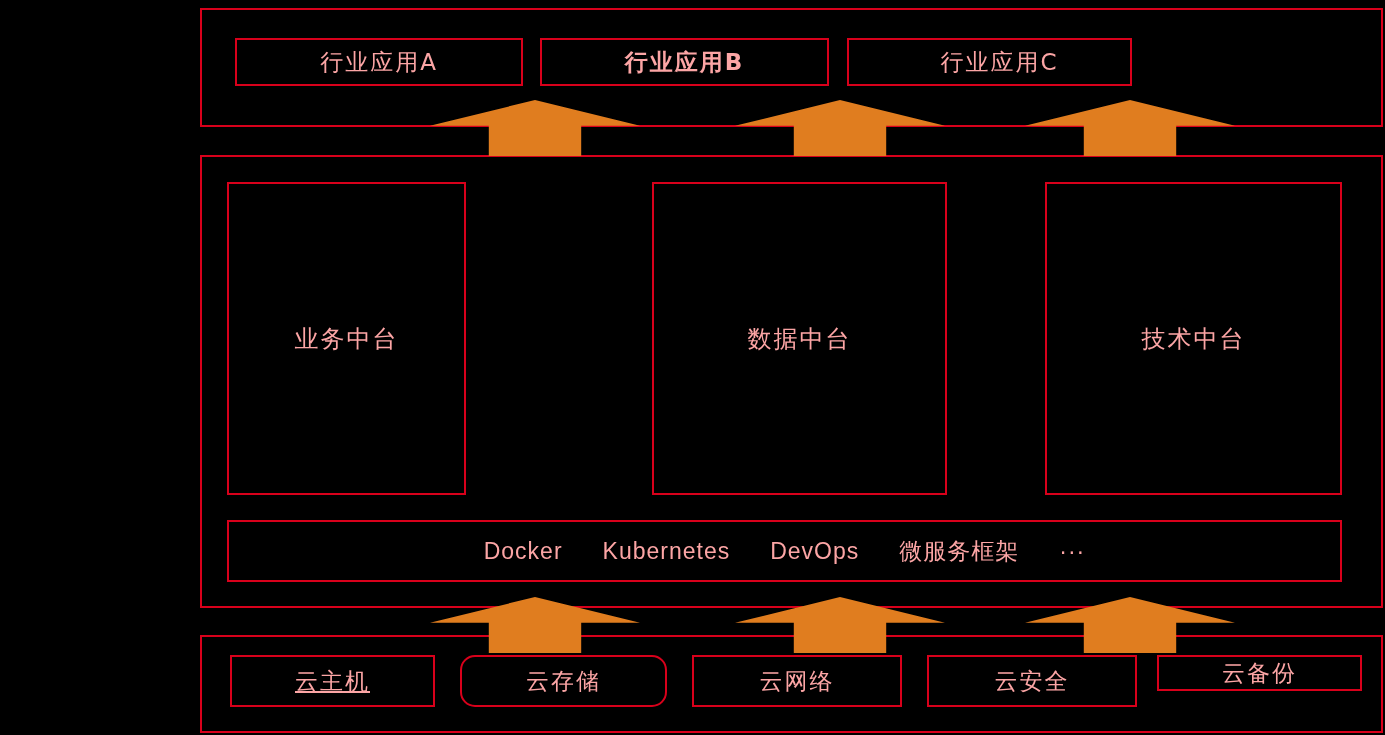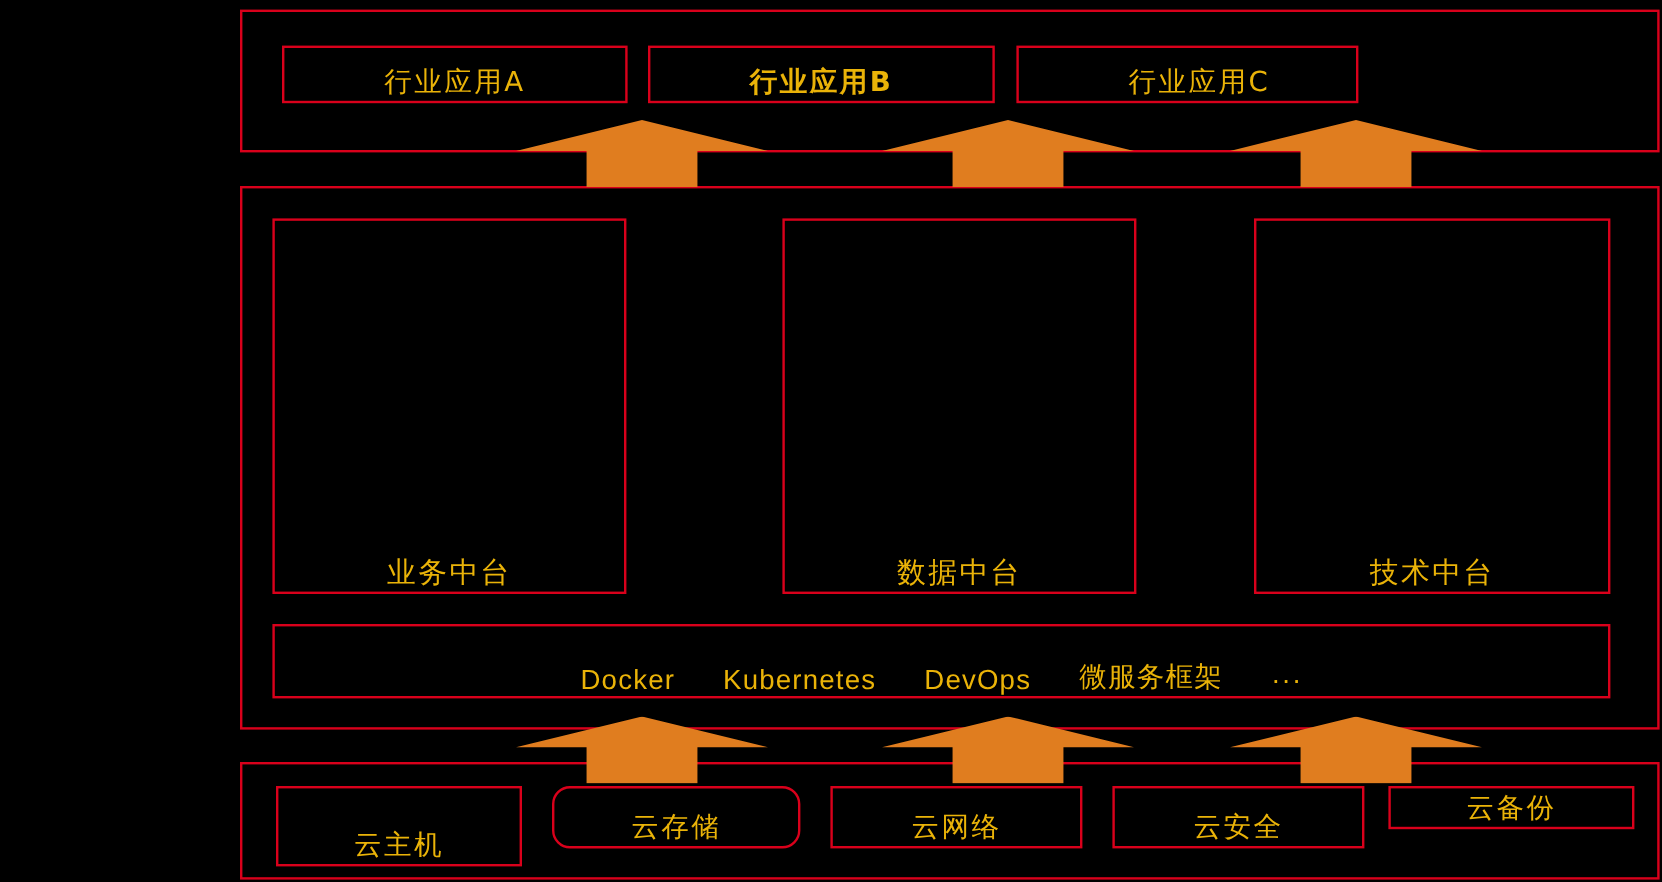--- a/index.html
+++ b/index.html
@@ -24,49 +24,49 @@
   }
   .layer-top    { left: 200px; top: 8px;   width: 1183px; height: 119px; }
   .layer-middle { left: 200px; top: 155px; width: 1183px; height: 453px; }
   .layer-bottom { left: 200px; top: 635px; width: 1183px; height: 98px;  }
 
   .box {
     position: absolute;
     border: 2px solid #d9001b;
     box-sizing: border-box;
     display: flex;
-    align-items: flex-end;
+    align-items: center;
     justify-content: center;
     font-size: 23px;
     letter-spacing: 2px;
-    color: #eab308;
+    color: #fca5a5;
     background: #000000;
   }
 
   
   .app-a { left: 33px;  top: 28px; width: 288px; height: 48px; }
   .app-b { left: 338px; top: 28px; width: 289px; height: 48px; font-weight: bold; }
   .app-c { left: 645px; top: 28px; width: 285px; height: 48px; padding-left: 20px; }
 
   
   .plat { font-size: 24px; }
-  .plat-1 { left: 25px;  top: 25px; width: 295px; height: 313px; }
+  .plat-1 { left: 25px;  top: 25px; width: 239px; height: 313px; }
   .plat-2 { left: 450px; top: 25px; width: 295px; height: 313px; }
   .plat-3 { left: 843px; top: 25px; width: 297px; height: 313px; }
 
   .tech-bar {
     left: 25px; top: 363px; width: 1115px; height: 62px;
     font-size: 23px;
     font-family: Liberation Sans, sans-serif;
     letter-spacing: 1px;
   }
   .tech-bar span { margin: 0 20px; }
 
   
-  .cloud-1 { left: 28px;  top: 18px; width: 205px; height: 67px; }
+  .cloud-1 { left: 28px;  top: 18px; width: 205px; height: 52px; text-decoration: underline; }
   .cloud-2 { left: 258px; top: 18px; width: 207px; height: 52px; border-radius: 15px; }
   .cloud-3 { left: 490px; top: 18px; width: 210px; height: 52px; }
   .cloud-4 { left: 725px; top: 18px; width: 210px; height: 52px; }
   .cloud-5 { left: 955px; top: 18px; width: 205px; height: 36px; }
 
   
   .arrow {
     position: absolute;
     width: 210px;
     height: 56px;

